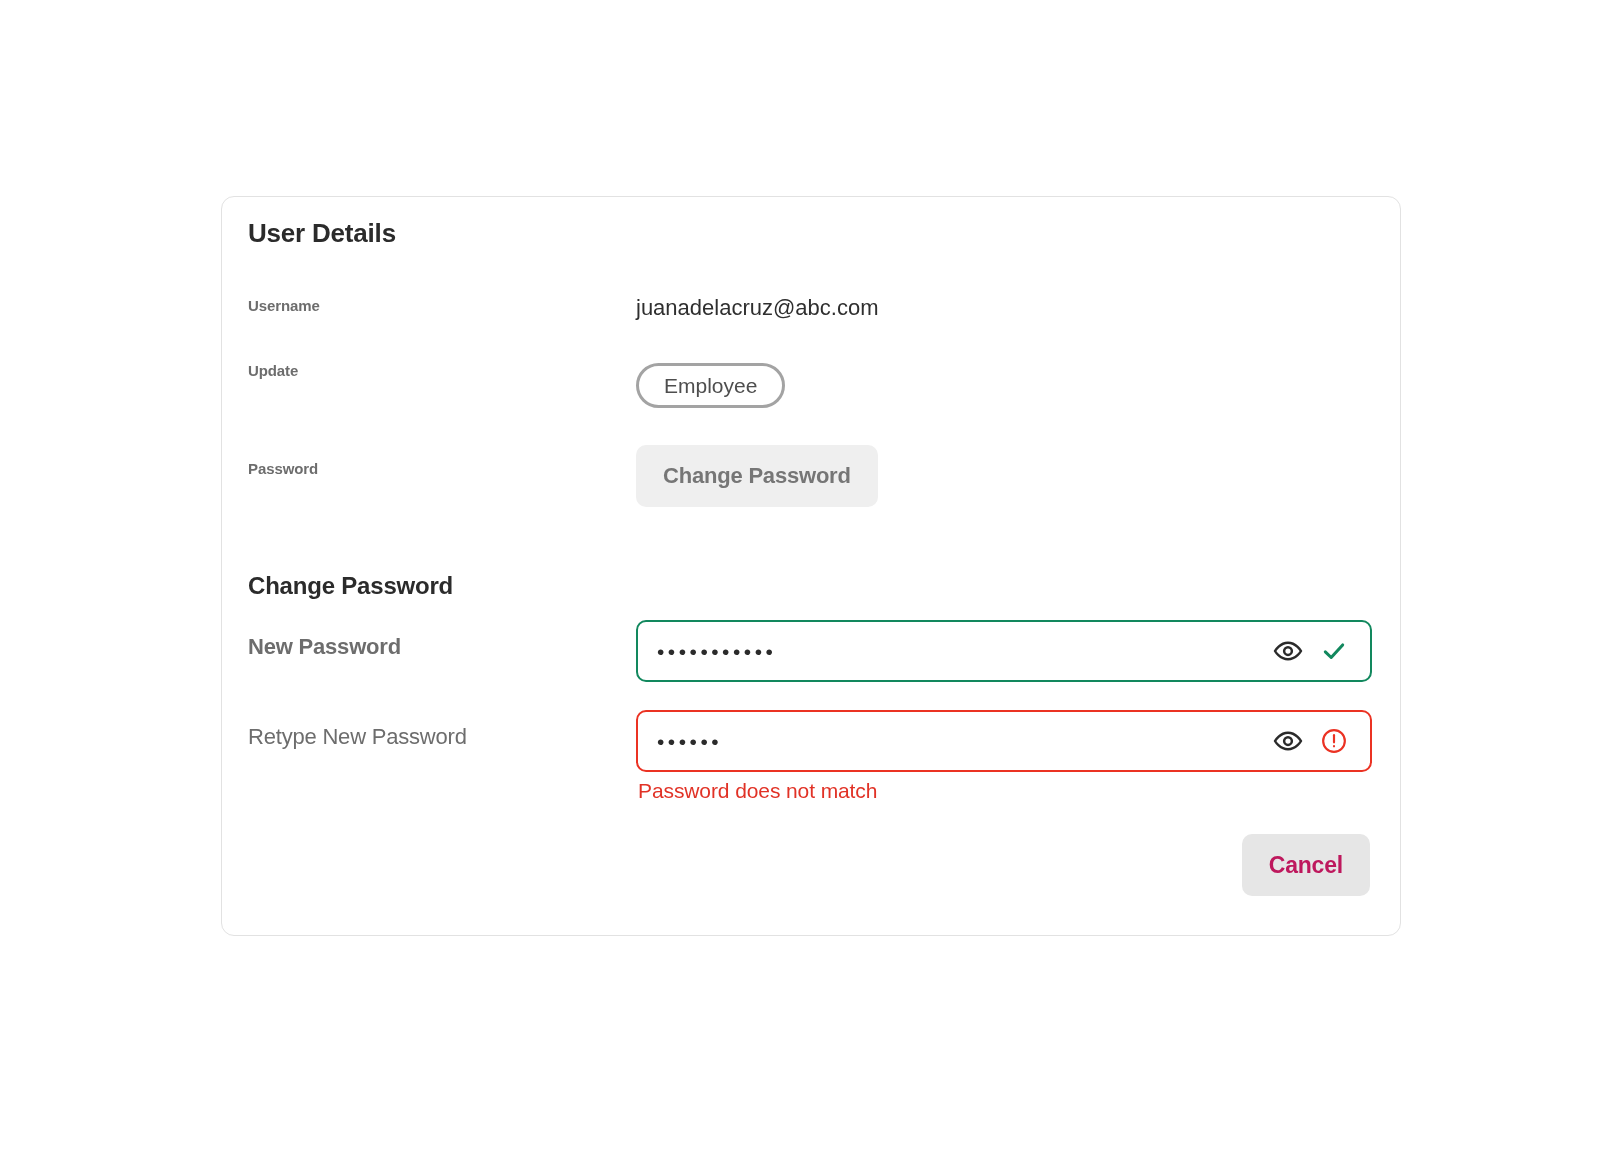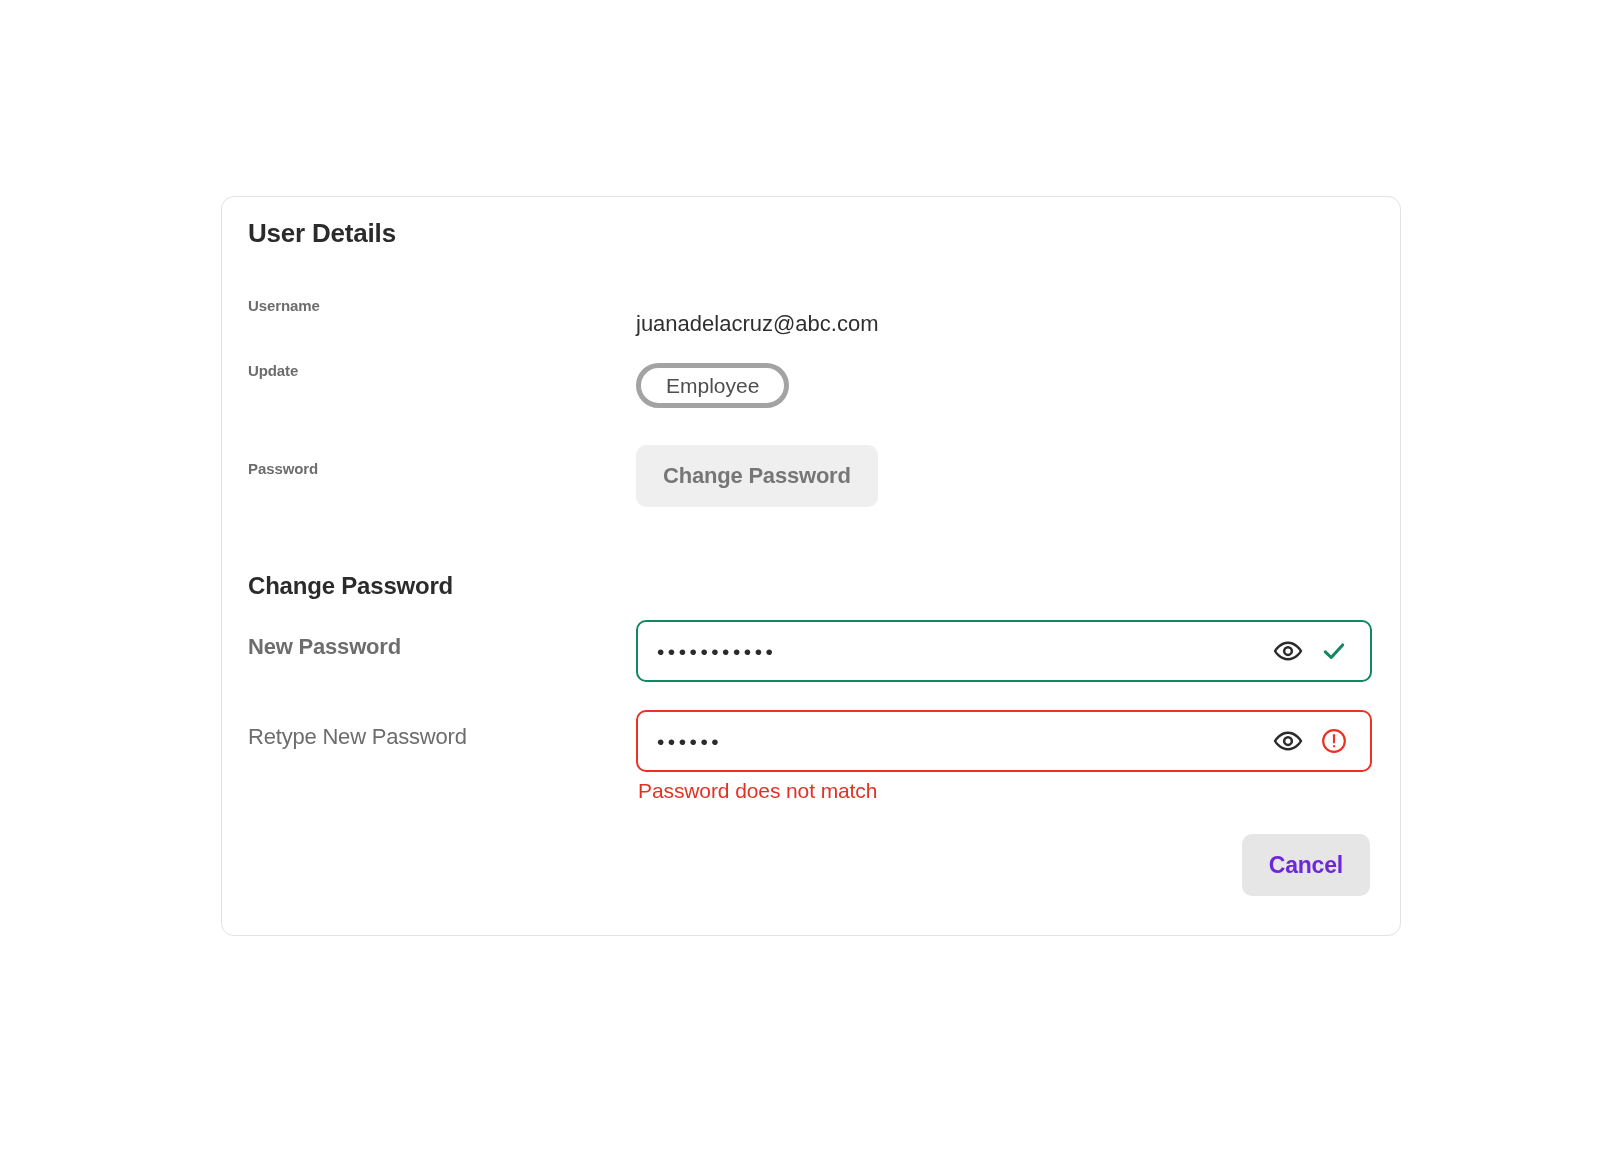--- a/index.html
+++ b/index.html
@@ -54,34 +54,34 @@
   }
 
   .row-value {
     position: absolute;
     font-size: 22px;
     color: #2f2f2f;
     white-space: nowrap;
   }
 
   #label-username { left: 26px; top: 100px; }
-  #value-username { left: 414px; top: 114px; }
+  #value-username { left: 414px; top: 98px; }
 
   #label-roles    { left: 26px; top: 165px; }
 
   .role-chip {
     position: absolute;
     left: 414px;
     top: 166px;
     height: 45px;
     padding: 0 25px;
     display: flex;
     align-items: center;
     justify-content: center;
-    border: 5px solid #a3a3a3;
+    border: 3px solid #a3a3a3;
     border-radius: 23px;
     background: #ffffff;
     font-size: 21px;
     color: #4e4e4e;
     white-space: nowrap;
   }
 
   #label-password { left: 26px; top: 263px; }
 
   .change-password-btn {
@@ -213,21 +213,21 @@
     border: none;
     border-radius: 10px;
     font-family: "Liberation Sans", sans-serif;
     font-size: 23px;
     font-weight: bold;
     letter-spacing: -0.2px;
     cursor: pointer;
     white-space: nowrap;
   }
 
-  .btn-cancel { background: #e6e6e6; color: #6d28d9; text-align: right; }
+  .btn-cancel { background: #e6e6e6; color: #be185d; text-align: right; }
   .btn-update { background: #f2941f; color: #262626; }
 </style>
 </head>
 <body>
 
 <div id="stage">
 
   <div class="card">
 
     <div class="card-title">User Details</div>

